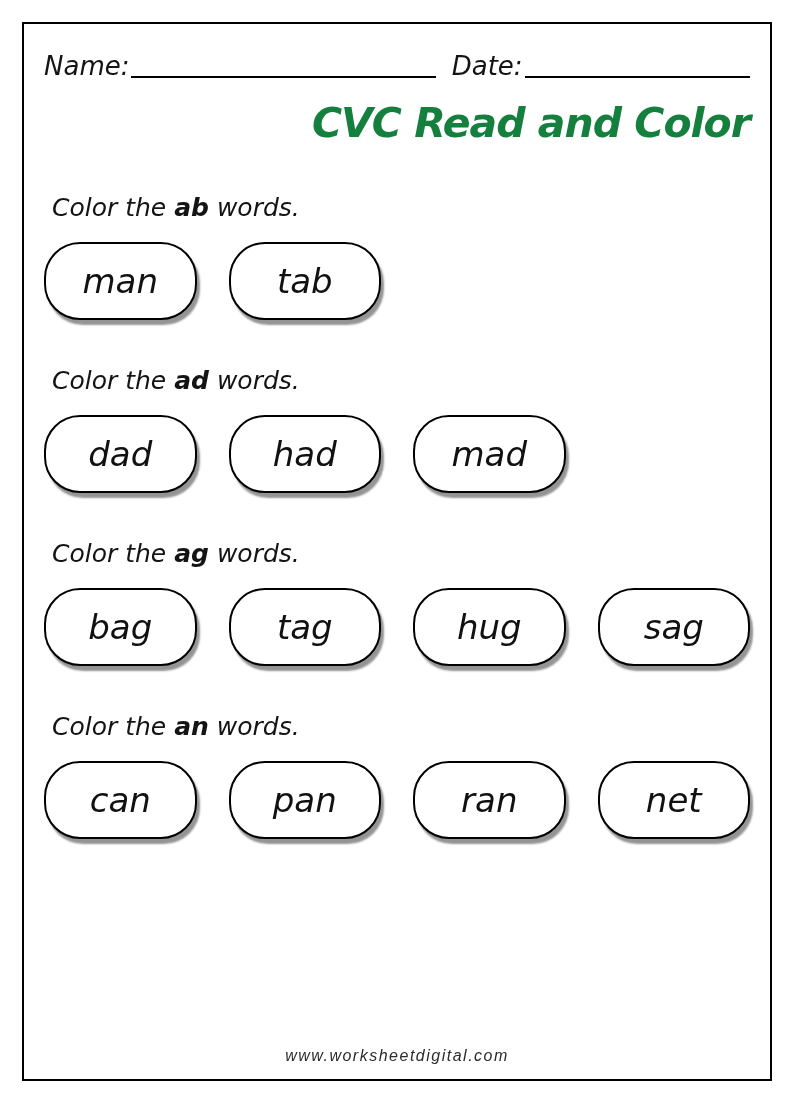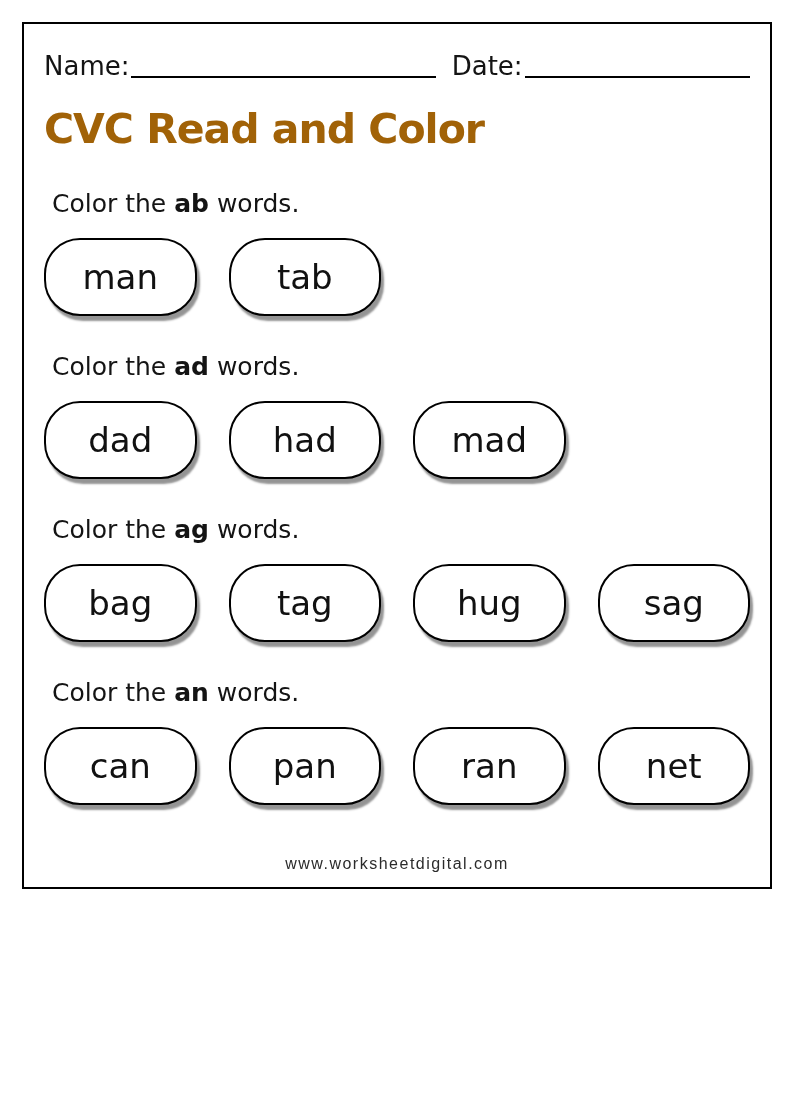--- a/index.html
+++ b/index.html
@@ -10,53 +10,54 @@
     position: relative;
     width: 793px;
     height: 1120px;
     background: #ffffff;
     overflow: hidden;
   }
 
   .frame {
     position: absolute;
     left: 22px; top: 22px;
-    width: 750px; height: 867px;
+    width: 750px; height: 1059px;
     border: 2.5px solid #000000;
     background: #ffffff;
     padding: 0 20px;
+    font-style: italic;
   }
 
   
   .header-row {
     display: flex;
     align-items: flex-end;
     margin-top: 24px;
     font-size: 26px;
     color: #141414;
   }
   .fill-line {
     border-bottom: 2px solid #000000;
     height: 30px;
     margin: 0 0 3px 2px;
   }
   .name-line { flex: 1.35; }
   .date-line { flex: 1; }
   .date-label { margin-left: 16px; text-align: right; }
 
   .title {
-    margin-top: 24px;
-    text-align: left;
+    margin-top: 18px;
+    text-align: right;
     font-size: 41px;
     font-weight: 700;
     letter-spacing: -1px;
-    color: #a16207;
+    color: #15803d;
   }
 
-  .section { margin-top: 36px; }
+  .section { margin-top: 46px; }
   .section:first-of-type { margin-top: 26px; }
 
   .section-label {
     font-size: 25px;
     color: #141414;
     padding-left: 8px;
   }
   .section-label span { white-space: pre; }
   .section-label .pattern { font-weight: 700; }
 

